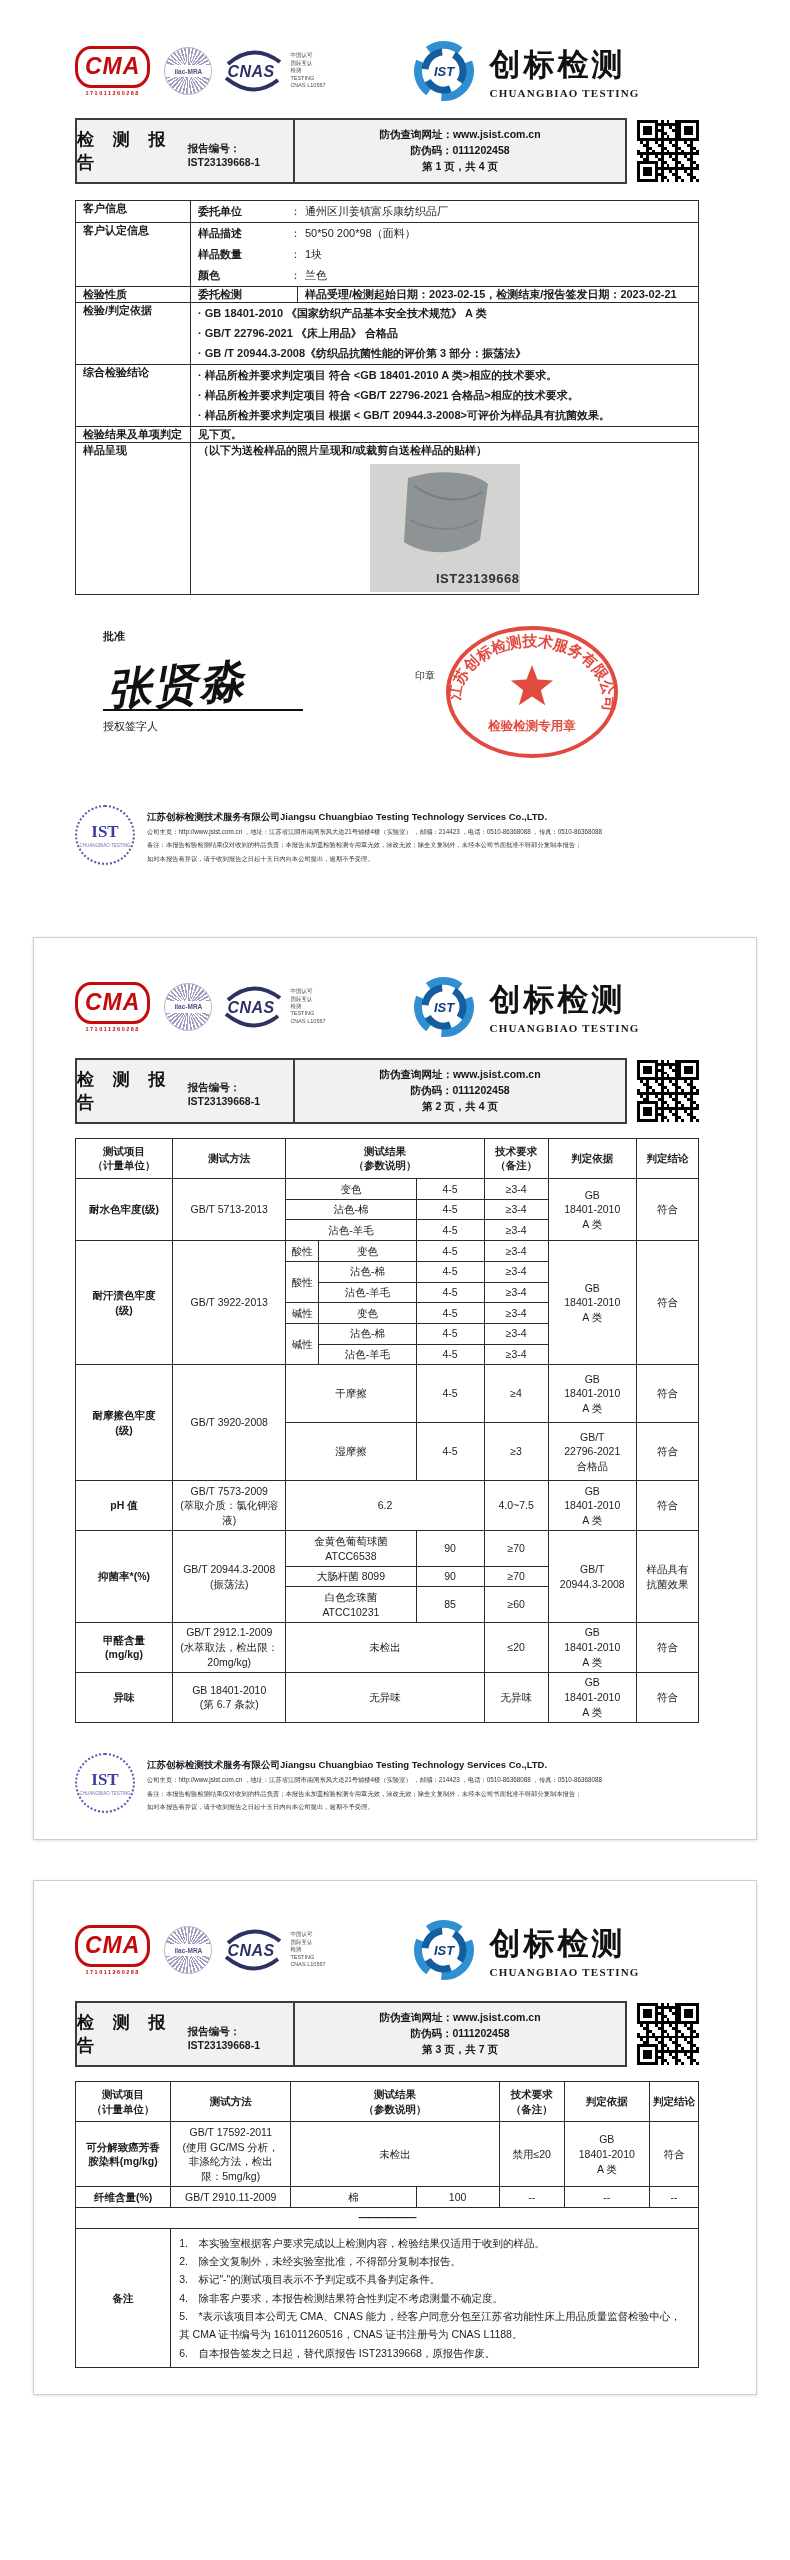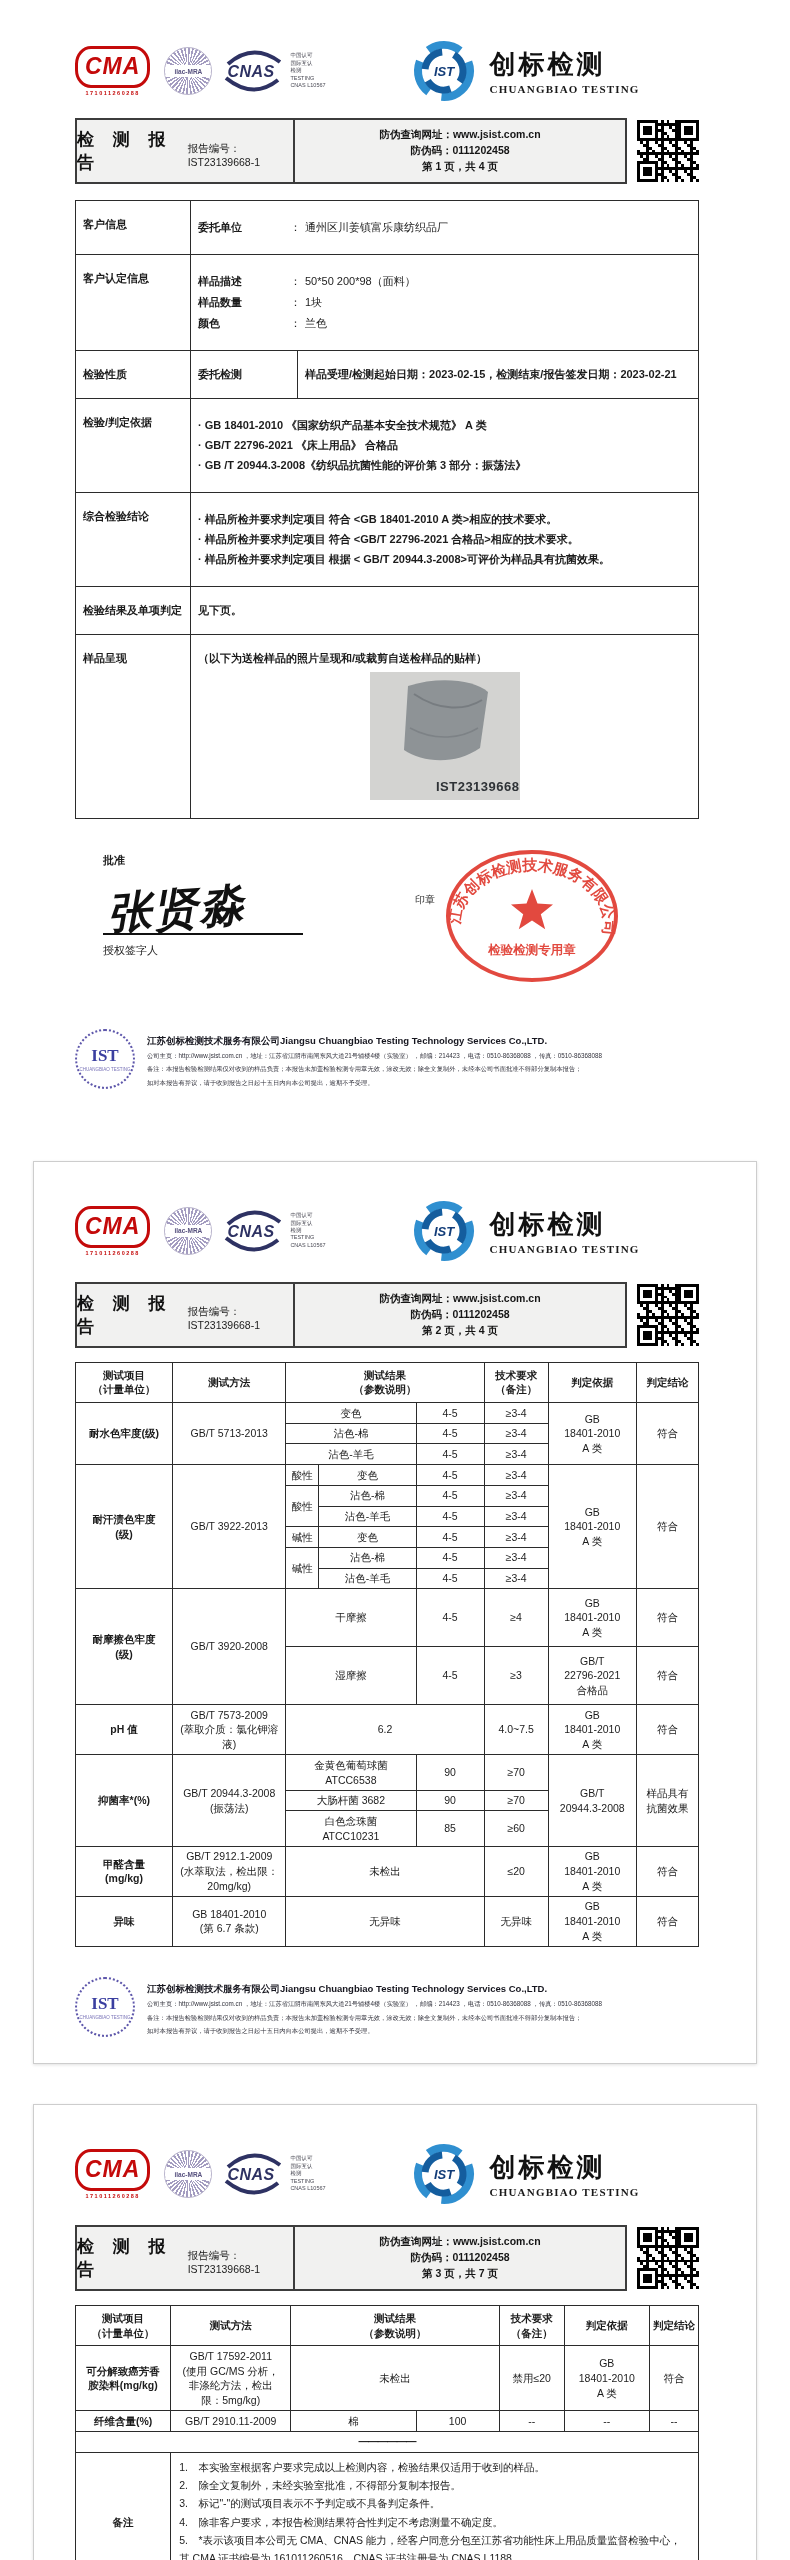--- a/index.html
+++ b/index.html
@@ -19,39 +19,39 @@
   .cma .num{color:#c40a0a;font-size:5.5px;letter-spacing:1.5px;margin-top:2px;font-weight:bold}
   .ilac{width:46px;height:46px;border-radius:50%;margin-right:10px;position:relative;overflow:hidden;
         background:repeating-conic-gradient(#a39cc0 0 5deg,#ffffff 5deg 10deg);border:1px solid #b9b4cc}
   .ilac .band{position:absolute;left:0;right:0;top:17px;height:12px;background:#fff;
         display:flex;align-items:center;justify-content:center;font-size:6.5px;font-weight:bold;color:#56507e}
   .cnas{position:relative;width:62px;height:46px;margin-right:6px}
   .cnas svg{position:absolute;left:0;top:0}
   .cnas .t{position:absolute;left:5px;top:15px;font-size:16px;font-weight:900;font-style:italic;color:#2e3263;letter-spacing:.5px}
   .cnas-side{font-size:5.5px;color:#4a4a55;line-height:1.35;margin-right:10px}
   .ist-main{width:64px;height:64px;position:relative;margin-left:76px;margin-right:14px}
-  .brand-txt .cn{font-size:26px;font-weight:900;letter-spacing:3px;color:#111}
+  .brand-txt .cn{font-size:31px;font-weight:900;letter-spacing:3px;color:#111}
   .brand-txt .en{font-size:11px;font-weight:bold;color:#1a1a1a;letter-spacing:1.2px;margin-top:1px;font-family:"Liberation Serif",serif}
 
   
   .hdrwrap{display:flex;align-items:center;margin-top:8px}
   .hdrbox{display:flex;border:2px solid #3c3c3c;background:#f1f1f0;height:62px;width:548px}
   .hb-left{width:216px;border-right:2px solid #3c3c3c;display:flex;flex-direction:row;justify-content:center;align-items:center}
   .hb-title{font-size:17px;font-weight:900;letter-spacing:7px;color:#111}
-  .hb-no{font-size:10.5px;font-weight:normal;margin-top:7px}
+  .hb-no{font-size:10.5px;font-weight:bold;margin-top:7px}
   .hb-right{flex:1;display:flex;flex-direction:column;justify-content:center;align-items:center;gap:2px;
             font-size:10.5px;font-weight:bold;color:#151515}
   .qr{display:grid;grid-template-columns:repeat(21,1fr);grid-template-rows:repeat(21,1fr);
       width:62px;height:62px;background:#fff;margin-left:10px}
   .qr b{background:#000}.qr u{background:#fff}
 
   
   table{border-collapse:collapse}
   .itable{width:624px;margin-top:16px;font-size:11px}
-  .itable td{border:1.6px solid #2b2b2b;padding:16px 7px;vertical-align:top}
+  .itable td{border:1.6px solid #2b2b2b;padding:0 7px;vertical-align:top}
   .itable .lab{width:100px;font-weight:bold;vertical-align:top}
   .itable .k{width:92px;font-weight:bold}
   .kv{display:flex;gap:4px;line-height:1.9}
   .kv .kk{width:88px;font-weight:bold}
   .bl{line-height:1.85;font-weight:600}
   .b{font-weight:900}
   .photo{width:150px;height:128px;background:#d3d3d1;margin:6px auto 2px;position:relative}
   .photo .cap{position:absolute;bottom:6px;left:0;right:0;text-align:right;
               font-size:13px;font-weight:bold;color:#2e3236;letter-spacing:.5px}
 
@@ -1322,21 +1322,21 @@
         <td class="pre" colspan="2">金黄色葡萄球菌
 ATCC6538</td>
             <td>90</td>
             <td>≥70</td>
         <td class="pre" rowspan="3">GB/T
 20944.3-2008</td>
         <td class="pre" rowspan="3">样品具有
 抗菌效果</td>
       </tr>
       <tr>
-            <td colspan="2">大肠杆菌 3682</td>
+            <td colspan="2">大肠杆菌 8099</td>
             <td>90</td>
             <td>≥70</td>
           </tr>
       <tr>
             <td class="pre" colspan="2">白色念珠菌
 ATCC10231</td>
             <td>85</td>
             <td>≥60</td>
           </tr>
 

